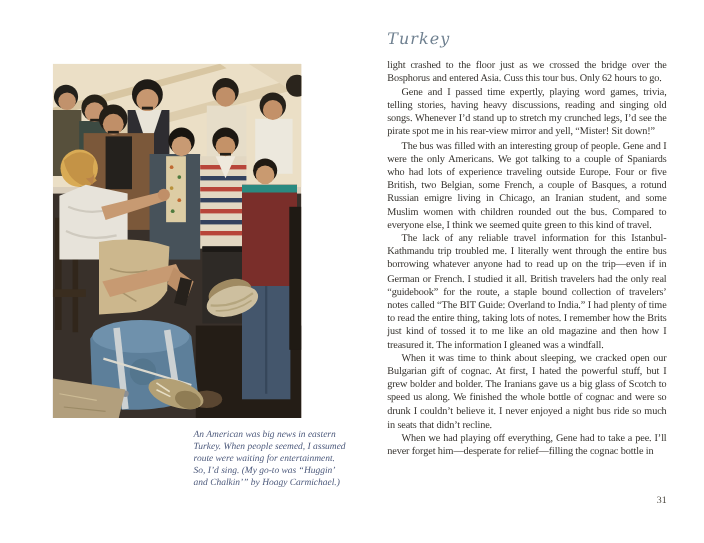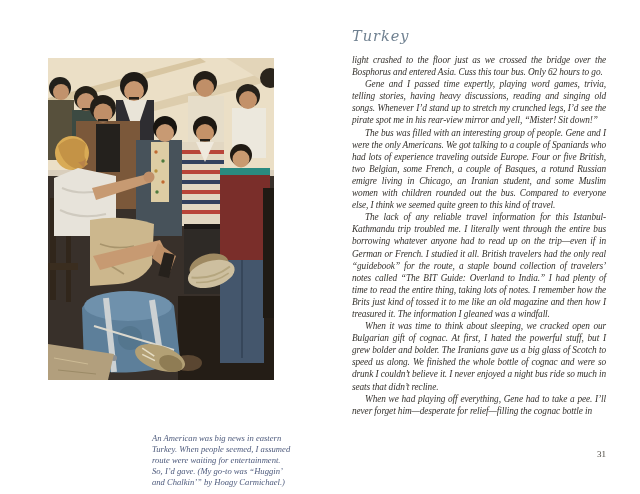--- a/index.html
+++ b/index.html
@@ -13,39 +13,38 @@
   .page.left  { left:0; width:320px; }
   .page.right { left:320px; width:320px; }
 
   figure.photo {
     position:absolute; left:48px; top:58px; width:226px; height:322px;
     margin:0; padding:0;
   }
   figure.photo svg { display:block; width:226px; height:322px; }
 
   .caption {
-    position:absolute; left:152px; top:389px; width:150px;
+    position:absolute; left:176px; top:389px; width:150px;
     font-style:italic; font-size:8.6px; line-height:11px;
     color:var(--caption-blue,#4d5a7c);
-    margin-top:44px;
   }
   .cap-line { white-space:nowrap; }
 
   .chapter-header {
     position:absolute; left:32px; top:28px; width:254px;
     font-style:italic; font-weight:400;
     font-family:"DejaVu Serif","Liberation Serif",serif;
     font-size:14.5px; letter-spacing:1px;
     color:var(--header-blue,#6f8090);
   }
 
   .body-text {
     position:absolute; left:32px; top:54px; width:254px;
     font-size:9.3px; line-height:12.1px; letter-spacing:-0.1px;
-    text-align:justify; color:var(--body-text,#34312c);font-style:italic;
+    text-align:justify; color:var(--body-text,#34312c);
   }
   .para { margin:0; }
   .para.indent { text-indent:13px; }
 
   .page-number {
     position:absolute; left:32px; top:449px; width:254px;
     text-align:right; font-size:9px; color:#4a463e;
   }
 </style>
 </head>
@@ -169,21 +168,21 @@
 
         <polygon points="0,286 66,296 60,322 0,322" fill="#b29f7d"></polygon>
         <line x1="6" y1="300" x2="40" y2="306" stroke="#cdbb95" stroke-width="1"></line>
         <line x1="10" y1="312" x2="48" y2="316" stroke="#9b8a66" stroke-width="1"></line>
       </svg>
     </figure>
     <div class="caption">
         <div class="cap-line">An American was big news in eastern</div>
         <div class="cap-line">Turkey. When people seemed, I assumed</div>
         <div class="cap-line">route were waiting for entertainment.</div>
-        <div class="cap-line">So, I’d gave. (My go-to was “Huggin’</div>
+        <div class="cap-line">So, I’d sing. (My go-to was “Huggin’</div>
         <div class="cap-line">and Chalkin’” by Hoagy Carmichael.)</div>
       </div>
   </div>
 
   <div class="page right">
     <div class="chapter-header">Turkey</div>
     <div class="body-text">
         <p class="para">light crashed to the floor just as we crossed the bridge over the Bosphorus and entered Asia. Cuss this tour bus. Only 62 hours to go.</p>
         <p class="para indent">Gene and I passed time expertly, playing word games, trivia, telling stories, having heavy discussions, reading and singing old songs. Whenever I’d stand up to stretch my crunched legs, I’d see the pirate spot me in his rear-view mirror and yell, “Mister! Sit down!”</p>
         <p class="para indent">The bus was filled with an interesting group of people. Gene and I were the only Americans. We got talking to a couple of Spaniards who had lots of experience traveling outside Europe. Four or five British, two Belgian, some French, a couple of Basques, a rotund Russian emigre living in Chicago, an Iranian student, and some Muslim women with children rounded out the bus. Compared to everyone else, I think we seemed quite green to this kind of travel.</p>

